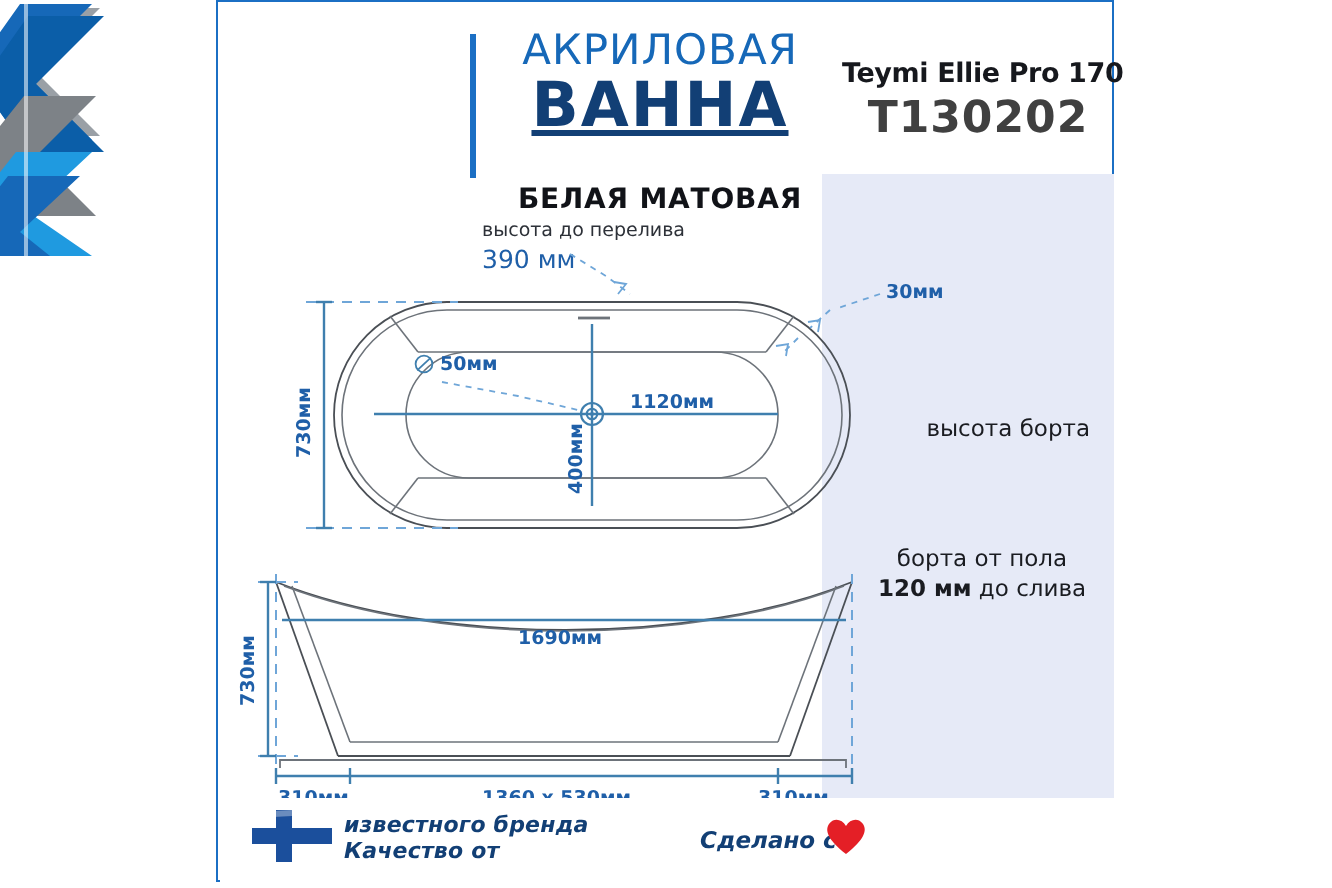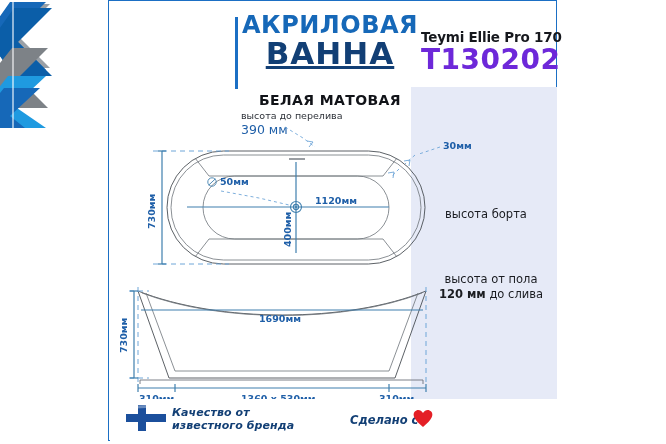--- a/index.html
+++ b/index.html
@@ -27,46 +27,46 @@
   
   .logo{position:absolute;left:0px;top:0px;width:100px;height:128px;}
   .logo svg{display:block;}
 
   
   .title-block{position:absolute;left:132px;top:12px;width:178px;text-align:center;}
   .vbar{
     position:absolute;left:126px;top:16px;width:3px;height:72px;background:#1b6fc4;
   }
   .t-acryl{
-    font-size:24px;font-weight:bold;color:#1668b8;letter-spacing:0.5px;
+    font-size:21px;font-weight:normal;color:#1668b8;letter-spacing:0.5px;
     line-height:24px;white-space:nowrap;
   }
   .t-vanna{
     font-size:31px;font-weight:bold;color:#123f75;letter-spacing:1px;
     line-height:33px;white-space:nowrap;text-decoration:underline;
   }
   .t-matte{
     font-size:14px;font-weight:bold;color:#111318;letter-spacing:0.4px;
     line-height:20px;margin-top:20px;white-space:nowrap;
   }
 
   .model-block{position:absolute;left:312px;top:28px;width:136px;text-align:center;}
   .m-name{font-size:13.5px;font-weight:bold;color:#16181d;white-space:nowrap;letter-spacing:-0.2px;}
-  .m-code{font-size:28px;font-weight:bold;color:#6d28d9;letter-spacing:0.5px;line-height:30px;}
+  .m-code{font-size:22px;font-weight:bold;color:#404040;letter-spacing:0.5px;line-height:30px;}
 
   .overflow-block{position:absolute;left:132px;top:108px;width:178px;text-align:left;}
   .ov-label{font-size:9.5px;color:#2d3138;line-height:13px;}
   .ov-val{font-size:12.5px;font-weight:normal;color:#1f5fa8;line-height:15px;}
 
   
   .info{position:absolute;text-align:center;line-height:15px;}
   .info .l1{font-size:11.5px;color:#1a1c21;}
   .info .l2{font-size:11.5px;color:#1a1c21;}
   .info b{font-weight:bold;}
-  #info-rim{left:318px;top:206px;width:118px;}
+  #info-rim{left:318px;top:206px;width:118px;text-align:right;}
   #info-floor{left:318px;top:271px;width:128px;}
 
   
   .draw{position:absolute;left:0;top:0;width:449px;height:441px;}
   .draw svg{display:block;}
 
   
   .footer{
     position:absolute;left:1px;top:398px;width:447px;height:42px;
     background:#ffffff;
@@ -121,21 +121,21 @@
     <div class="overflow-block">
       <div class="ov-label">высота до перелива</div>
       <div class="ov-val">390 мм</div>
     </div>
 
     <div class="info" id="info-rim">
       <div class="l1">высота борта</div>
     </div>
 
     <div class="info" id="info-floor">
-      <div class="l1">высота от пола</div>
+      <div class="l1">борта от пола</div>
       <div class="l2"><b>120 мм</b><span>  до слива</span></div>
     </div>
 
     <div class="draw">
       <svg width="449" height="441" viewBox="0 0 449 441">
         <defs>
           <style>
             .ol{fill:none;stroke:#4a4f55;stroke-width:0.9;}
             .ol2{fill:none;stroke:#6d737a;stroke-width:0.8;}
             .dim{stroke:#3f7fae;stroke-width:1.2;}
@@ -233,22 +233,22 @@
     <div class="footer">
       <div class="flag">
         <svg width="40" height="26" viewBox="0 0 40 26">
           <rect x="0" y="0" width="40" height="26" fill="#ffffff"></rect>
           <rect x="0" y="9" width="40" height="8" fill="#1b4f9c"></rect>
           <rect x="12" y="0" width="8" height="26" fill="#1b4f9c"></rect>
           <path d="M0 2 Q20 -2 40 2 L40 5 Q20 1 0 5 Z" fill="#ffffff" opacity="0.35"></path>
         </svg>
       </div>
       <div class="quality">
+        <div>известного бренда</div>
         <div>Качество от</div>
-        <div>известного бренда</div>
       </div>
       <div class="madewith">Сделано с</div>
       <div class="heart">
         <svg width="22" height="22" viewBox="0 0 22 22">
           <path d="M11 20 C 2 13, 0 8, 2.8 4.6 C 5.2 1.8, 9 2.6, 11 6 C 13 2.6, 16.8 1.8, 19.2 4.6 C 22 8, 20 13, 11 20 Z" fill="#e41f26"></path>
         </svg>
       </div>
 
     </div>
 

